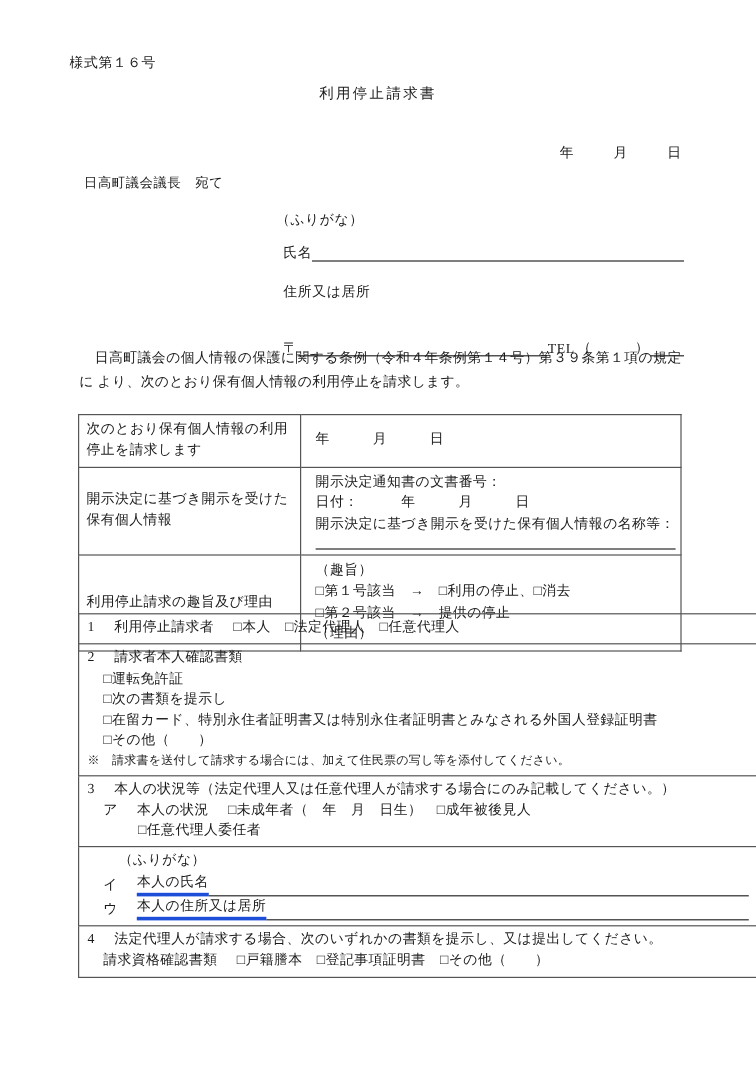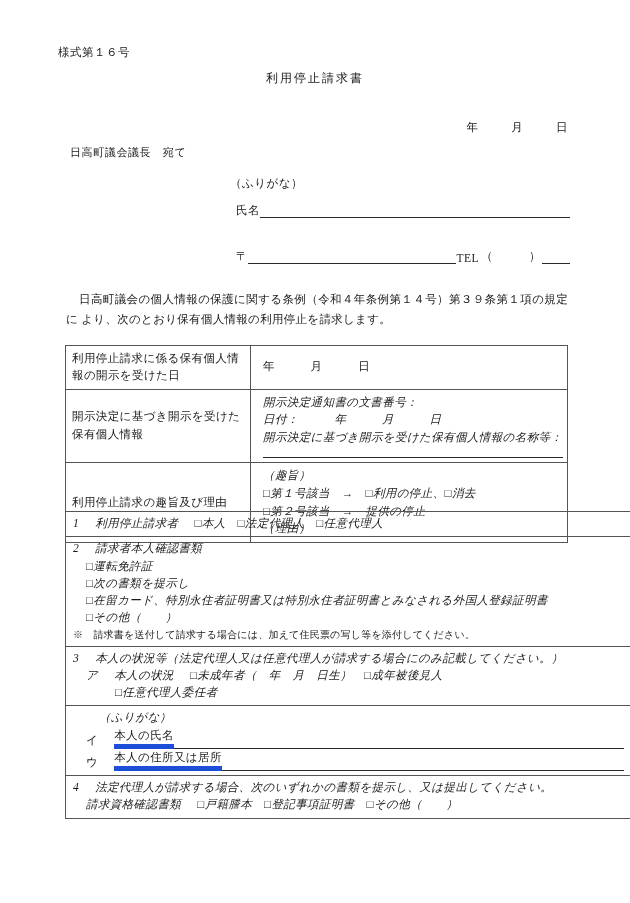--- a/index.html
+++ b/index.html
@@ -139,42 +139,42 @@
 
   #table-items {
     left: 65px;
     top: 511px;
     width: 575px;
   }
   #table-items td {
     vertical-align: top;
     padding: 3px 7px 4px 7px;
   }
-  .ln { display: block; white-space: nowrap; font-style: italic; }
+  .ln { display: block; white-space: nowrap; }
   .ind1 { padding-left: 13px; }
   .ind2 { padding-left: 26px; }
   .ind3 { padding-left: 42px; }
   .note {
     display: block;
     font-size: 10px;
     letter-spacing: 0.2px;
   }
   .ul-row {
     display: flex;
     align-items: flex-end;
   }
   .ul-row .ul-lbl { white-space: nowrap; }
   .ul-row .ul-line {
     flex: 1;
     border-bottom: 1px solid #2a2a2a;
     height: 12px;
     margin-left: 0px;
     margin-right: 8px;
   }
-  .ul-under { border-bottom: 5px solid #1d4ed8; }
+  .ul-under { border-bottom: 3px solid #1d4ed8; }
   .sp-l { display: inline-block; width: 16px; }
 </style>
 </head>
 <body>
 
 <div class="page">
 
   <div class="form-no">様式第１６号</div>
 
   <div class="doc-title">利用停止請求書</div>
@@ -188,38 +188,39 @@
   </div>
 
   <div class="addressee">日高町議会議長　宛て</div>
 
   <div class="applicant">
     <div class="furigana">（ふりがな）</div>
     <div class="name-row">
       <span class="lbl">氏名</span>
       <span class="rule"></span>
     </div>
+    <div class="addr-label">住所又は居所</div>
     <div class="addr-row">
       <span class="mark">〒</span>
       <span class="rule-a"></span>
       <span class="tel">TEL</span>
       <span class="tel">（　　　）</span>
       <span class="rule-b"></span>
     </div>
   </div>
 
   <div class="body-para">
     <span class="indent">日高町議会の個人情報の保護に関する条例（令和４年条例第１４号）第３９条第１項の規定に</span>
     <span>より、次のとおり保有個人情報の利用停止を請求します。</span>
   </div>
 
   <table id="table-main">
     <tbody>
       <tr>
-        <td class="label">利用停止請求に係る保有個人情報の開示を受けた日</td>
+        <td class="label">次のとおり保有個人情報の利用停止を請求します</td>
         <td class="value">
           <span class="cell-lines">年　　　月　　　日</span>
         </td>
       </tr>
       <tr>
         <td class="label">開示決定に基づき開示を受けた保有個人情報</td>
         <td class="value">
           <span class="cell-lines ln">開示決定通知書の文書番号：</span>
           <span class="cell-lines ln">日付：　　　年　　　月　　　日</span>
           <span class="cell-lines ln">開示決定に基づき開示を受けた保有個人情報の名称等：</span>

